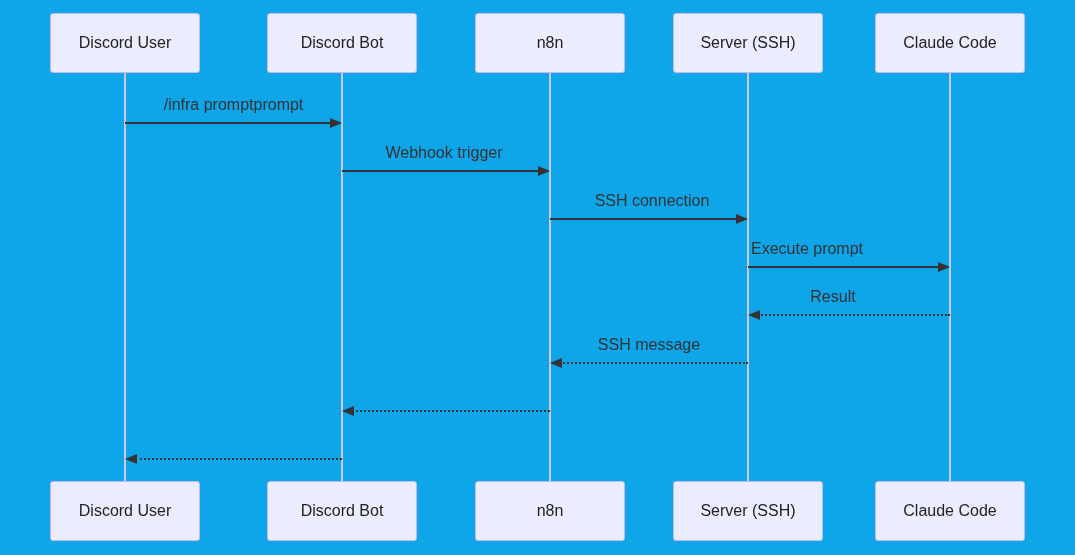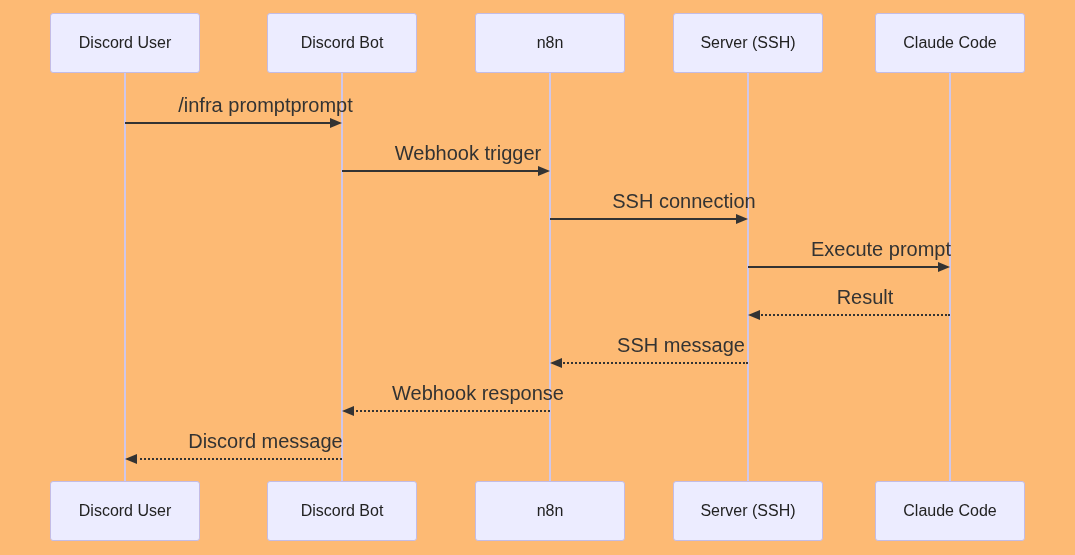--- a/index.html
+++ b/index.html
@@ -5,21 +5,21 @@
   html, body {
     margin: 0;
     padding: 0;
     background: #ffffff;
     font-family: "Liberation Sans", sans-serif;
   }
   #diagram {
     position: relative;
     width: 1075px;
     height: 555px;
-    background: #fdba74;
+    background: #0ea5e9;
     overflow: hidden;
   }
   .lifeline {
     position: absolute;
     width: 1.5px;
   }
   .actor-box {
     position: absolute;
     width: 150px;
     height: 60px;
@@ -29,25 +29,24 @@
     align-items: center;
     justify-content: center;
   }
   .actor-label {
     font-size: 16px;
     color: #222222;
     white-space: nowrap;
   }
   .message-label {
     position: absolute;
-    font-size: 20px;
+    font-size: 16px;
     text-align: center;
     white-space: nowrap;
     line-height: 16px;
-    padding-left: 32px;
   }
   .message-line {
     position: absolute;
     height: 0;
   }
   .message-line.solid { border-top: 2px solid; }
   .message-line.dotted { border-top: 2px dotted; }
   .arrowhead {
     position: absolute;
     width: 0;
@@ -91,34 +90,32 @@
     </div>
     <div class="actor-box" style="left: 875px; top: 13px; background: rgb(236, 236, 255); border: 1px solid rgb(195, 188, 230);">
       <span class="actor-label" style="color: rgb(34, 34, 34);">Claude Code</span>
     </div>
     <div class="actor-box" style="left: 875px; top: 481px; background: rgb(236, 236, 255); border: 1px solid rgb(195, 188, 230);">
       <span class="actor-label" style="color: rgb(34, 34, 34);">Claude Code</span>
     </div>
     <div class="message-label" style="left: 125px; top: 97px; width: 217px; color: rgb(51, 51, 51);">/infra promptprompt</div>
     <div class="message-line solid" style="left: 125px; top: 122px; width: 207px; border-top-color: rgb(51, 51, 51); margin-left: 0px;"></div>
     <div class="arrowhead" style="top: 118px; left: 330px; border-left: 12px solid rgb(51, 51, 51);"></div>
-    <div class="message-label" style="left: 332px; top: 145px; width: 208px; color: rgb(51, 51, 51);">Webhook trigger</div>
+    <div class="message-label" style="left: 340px; top: 145px; width: 208px; color: rgb(51, 51, 51);">Webhook trigger</div>
     <div class="message-line solid" style="left: 342px; top: 170px; width: 198px; border-top-color: rgb(51, 51, 51); margin-left: 0px;"></div>
     <div class="arrowhead" style="top: 166px; left: 538px; border-left: 12px solid rgb(51, 51, 51);"></div>
     <div class="message-label" style="left: 550px; top: 193px; width: 204px; color: rgb(51, 51, 51);">SSH connection</div>
     <div class="message-line solid" style="left: 550px; top: 218px; width: 188px; border-top-color: rgb(51, 51, 51); margin-left: 0px;"></div>
     <div class="arrowhead" style="top: 214px; left: 736px; border-left: 12px solid rgb(51, 51, 51);"></div>
-    <div class="message-label" style="left: 748px; top: 241px; width: 202px; color: rgb(51, 51, 51);">Execute prompt</div>
+    <div class="message-label" style="left: 706px; top: 241px; width: 202px; color: rgb(51, 51, 51);">Execute prompt</div>
     <div class="message-line solid" style="left: 748px; top: 266px; width: 192px; border-top-color: rgb(51, 51, 51); margin-left: 0px;"></div>
     <div class="arrowhead" style="top: 262px; left: 938px; border-left: 12px solid rgb(51, 51, 51);"></div>
     <div class="message-label" style="left: 748px; top: 289px; width: 170px; color: rgb(51, 51, 51);">Result</div>
     <div class="message-line dotted" style="left: 748px; top: 314px; width: 192px; border-top-color: rgb(51, 51, 51); margin-left: 10px;"></div>
     <div class="arrowhead" style="top: 310px; left: 748px; border-right: 12px solid rgb(51, 51, 51);"></div>
     <div class="message-label" style="left: 550px; top: 337px; width: 198px; color: rgb(51, 51, 51);">SSH message</div>
     <div class="message-line dotted" style="left: 550px; top: 362px; width: 188px; border-top-color: rgb(51, 51, 51); margin-left: 10px;"></div>
     <div class="arrowhead" style="top: 358px; left: 550px; border-right: 12px solid rgb(51, 51, 51);"></div>
-    <div class="message-label" style="left: 342px; top: 385px; width: 208px; color: rgb(51, 51, 51);">Webhook response</div>
     <div class="message-line dotted" style="left: 342px; top: 410px; width: 198px; border-top-color: rgb(51, 51, 51); margin-left: 10px;"></div>
     <div class="arrowhead" style="top: 406px; left: 342px; border-right: 12px solid rgb(51, 51, 51);"></div>
-    <div class="message-label" style="left: 125px; top: 433px; width: 217px; color: rgb(51, 51, 51);">Discord message</div>
     <div class="message-line dotted" style="left: 125px; top: 458px; width: 207px; border-top-color: rgb(51, 51, 51); margin-left: 10px;"></div>
     <div class="arrowhead" style="top: 454px; left: 125px; border-right: 12px solid rgb(51, 51, 51);"></div>
   </div>
 
 </body></html>

